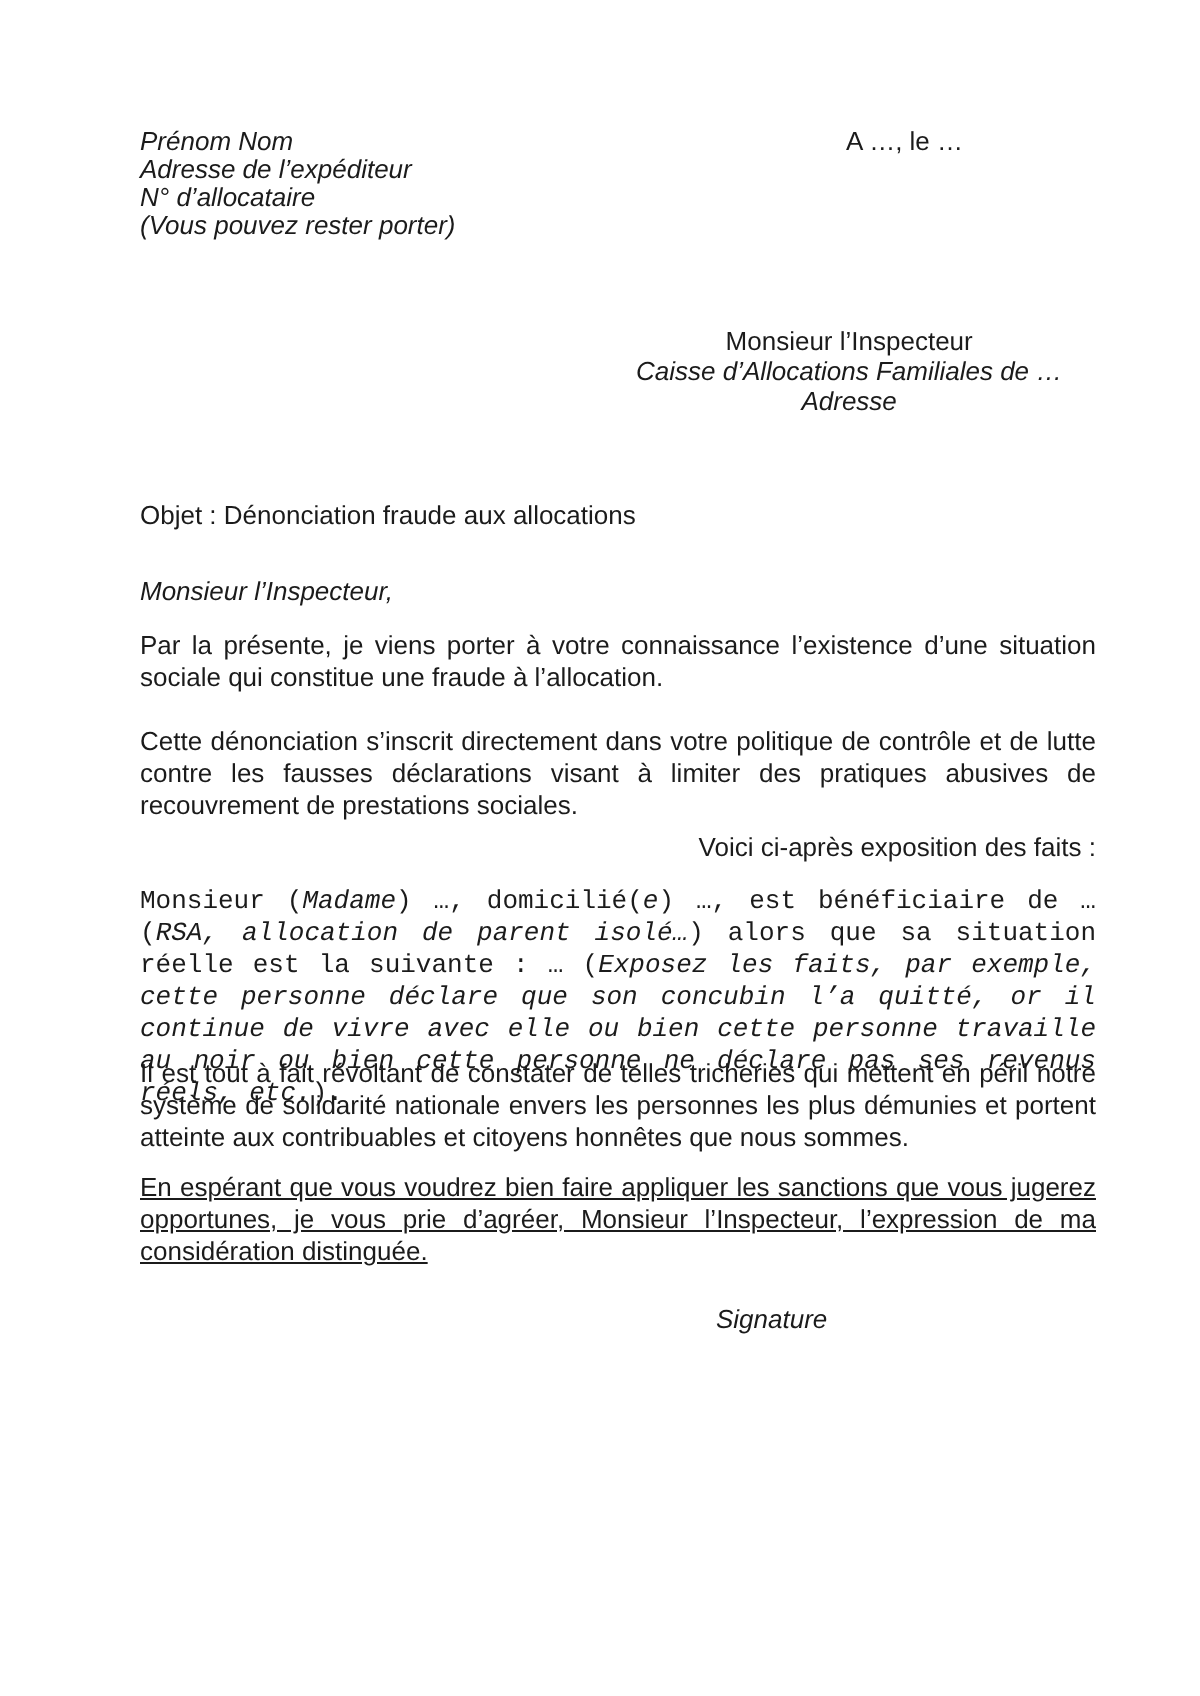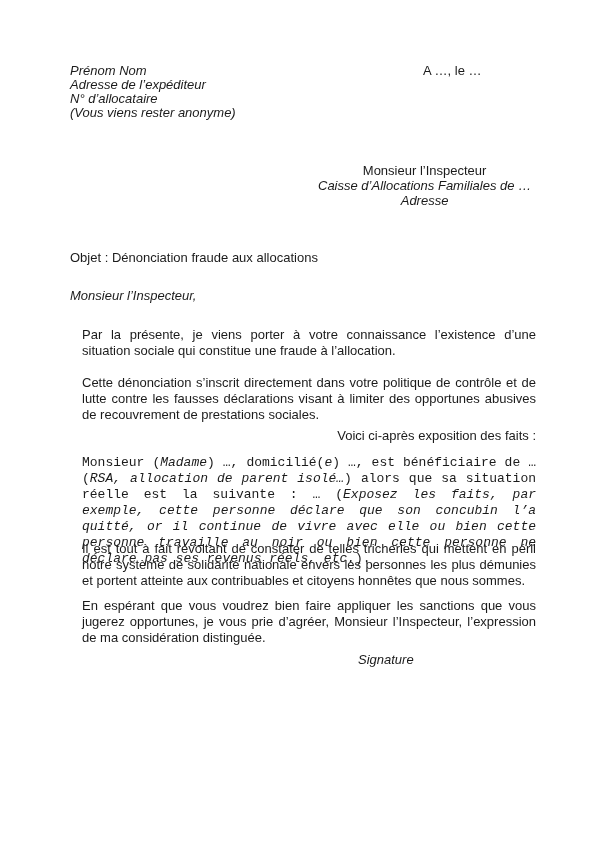--- a/index.html
+++ b/index.html
@@ -33,62 +33,62 @@
   .recipient {
     left: 318px; top: 163px;
     line-height: 15px;
     text-align: center;
   }
   .subject   { left: 70px; top: 250px; }
   .salutation{ left: 70px; top: 288px; font-style: italic; }
 
   .para {
     left: 70px; right: 52px;
-    margin: 12px;
+    margin: 0;
     text-align: justify;
   }
   .p1 { top: 315px; }
   .p2 { top: 363px; }
   .p3 { top: 416px; text-align: right; }
   .p4 { top: 443px; font-family: Liberation Mono, monospace; }
   .p5 { top: 529px; }
-  .p6 { top: 586px; }
+  .p6 { top: 586px; text-decoration: underline; }
 
   .signature {
     left: 358px; top: 652px;
     font-style: italic;
   }
 </style>
 </head>
 <body>
 
 <div class="page">
 
   <div class="abs sender">
     <div>Prénom Nom</div>
     <div>Adresse de l’expéditeur</div>
     <div>N° d’allocataire</div>
-    <div>(Vous viens rester anonyme)</div>
+    <div>(Vous pouvez rester porter)</div>
   </div>
 
   <div class="abs dateline">A …, le …</div>
 
   <div class="abs recipient">
     <div>Monsieur l’Inspecteur</div>
     <div class="it">Caisse d’Allocations Familiales de …</div>
     <div class="it">Adresse</div>
   </div>
 
   <div class="abs subject">Objet : Dénonciation fraude aux allocations</div>
 
   <div class="abs salutation">Monsieur l’Inspecteur,</div>
 
   <p class="abs para p1">Par la présente, je viens porter à votre connaissance l’existence d’une situation sociale qui constitue une fraude à l’allocation.</p>
 
-  <p class="abs para p2">Cette dénonciation s’inscrit directement dans votre politique de contrôle et de lutte contre les fausses déclarations visant à limiter des opportunes abusives de recouvrement de prestations sociales.</p>
+  <p class="abs para p2">Cette dénonciation s’inscrit directement dans votre politique de contrôle et de lutte contre les fausses déclarations visant à limiter des pratiques abusives de recouvrement de prestations sociales.</p>
 
   <p class="abs para p3">Voici ci-après exposition des faits :</p>
 
   <p class="abs para p4"><span>Monsieur (</span><span class="it">Madame</span><span>) …, domicilié(</span><span class="it">e</span><span>) …, est bénéficiaire de … (</span><span class="it">RSA, allocation de parent isolé…</span><span>) alors que sa situation réelle est la suivante : … (</span><span class="it">Exposez les faits, par exemple, cette personne déclare que son concubin l’a quitté, or il continue de vivre avec elle ou bien cette personne travaille au noir ou bien cette personne ne déclare pas ses revenus réels, etc.</span><span>).</span></p>
 
   <p class="abs para p5">Il est tout à fait révoltant de constater de telles tricheries qui mettent en péril notre système de solidarité nationale envers les personnes les plus démunies et portent atteinte aux contribuables et citoyens honnêtes que nous sommes.</p>
 
   <p class="abs para p6">En espérant que vous voudrez bien faire appliquer les sanctions que vous jugerez opportunes, je vous prie d’agréer, Monsieur l’Inspecteur, l’expression de ma considération distinguée.</p>
 
   <div class="abs signature">Signature</div>

